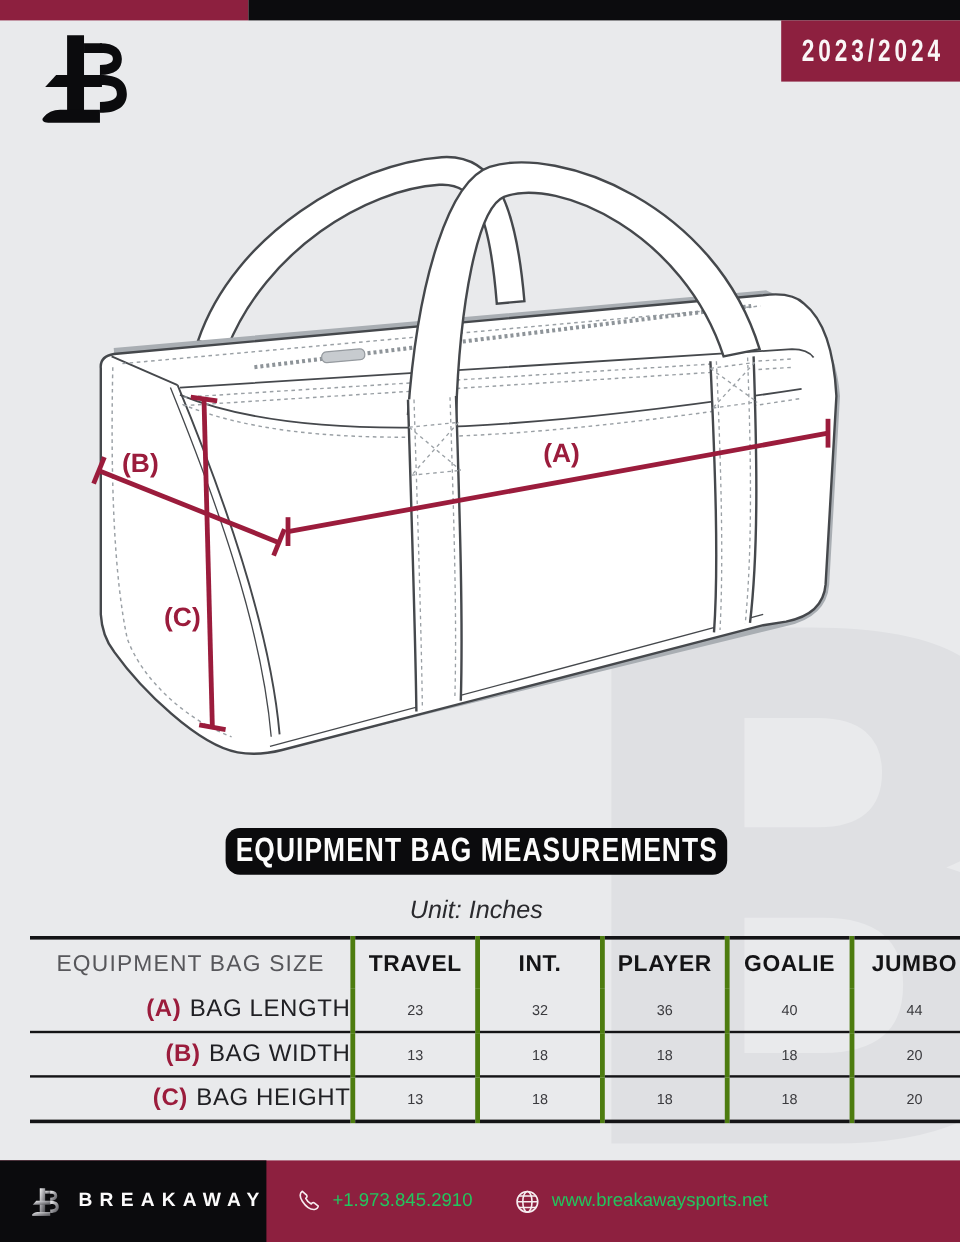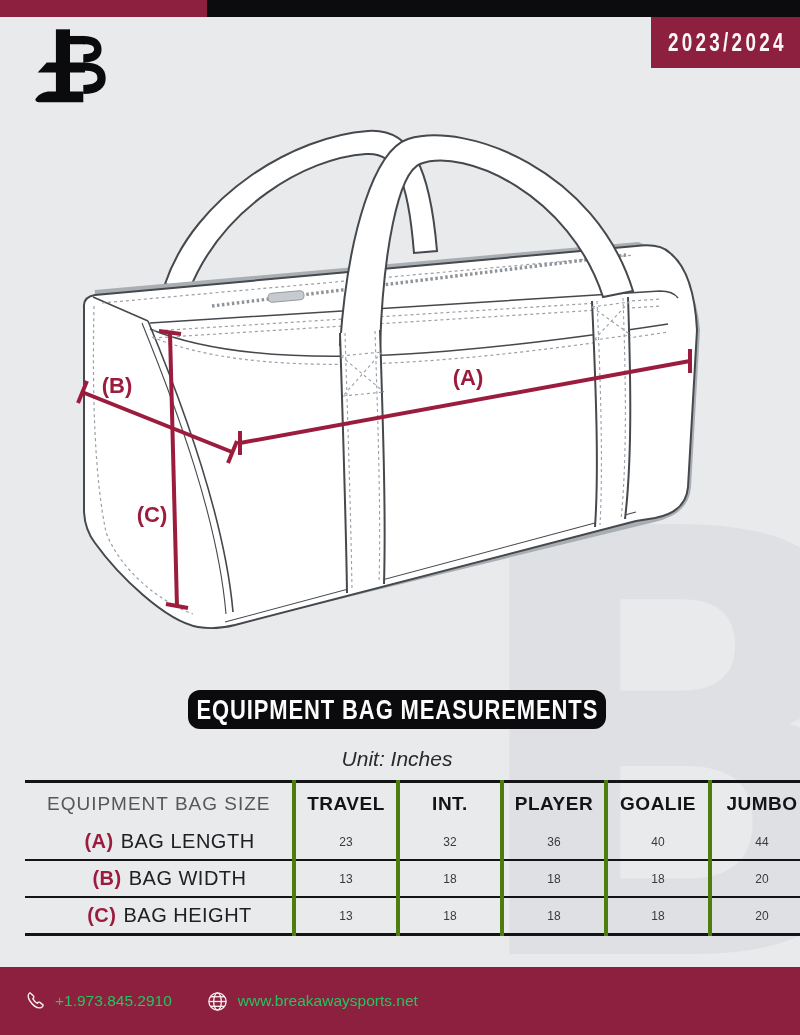--- a/index.html
+++ b/index.html
@@ -30,21 +30,21 @@
   
   .mt{position:absolute;left:25px;top:780px;width:745px;border-collapse:collapse;z-index:3;
       border-top:3px solid #141416;border-bottom:3px solid #141416;table-layout:fixed;}
   .mt tr{border-bottom:2px solid #141416;}
   .mt tr:last-child{border-bottom:none;}
   .mt th,.mt td{border-left:4px solid #4d7c0f;padding:0;}
   .mt th:first-child,.mt td:first-child{border-left:none;}
   .mt thead th{height:41px;font-size:19px;font-weight:bold;color:#141416;text-align:center;letter-spacing:.5px;}
   .mt thead th.size-h{font-weight:normal;color:#57575B;text-align:left;padding-left:22px;letter-spacing:1px;}
   .mt tbody td{height:35px;font-size:12px;color:#3A3A3E;text-align:center;}
-  .mt tbody td.lbl{text-align:center;padding-left:22px;font-size:20px;color:#202024;letter-spacing:.5px;}
+  .mt tbody td.lbl{text-align:right;padding-left:22px;font-size:20px;color:#202024;letter-spacing:.5px;}
   .mt .pre{font-weight:bold;margin-right:7px;}
   .mt .c0{width:245px;} .mt .cv{width:100px;}
   
   .footer{position:absolute;left:0;top:967px;width:800px;height:68px;z-index:4;display:flex;}
   .footer-black{width:222px;height:68px;background:#0B0B0D;display:flex;align-items:center;
                 padding-left:26px;box-sizing:border-box;gap:13px;}
   .brand-word{color:#FCFBFB;font-weight:bold;font-size:16px;letter-spacing:6px;}
   .footer-contacts{flex:1;display:flex;align-items:center;gap:34px;padding-left:24px;}
   .contact{display:flex;align-items:center;gap:9px;color:#22c55e;font-size:15.5px;white-space:nowrap;}
   .bag-svg{position:absolute;left:0;top:0;z-index:1;pointer-events:none;}
@@ -194,20 +194,40 @@
         <td>13</td>
         <td>18</td>
         <td>18</td>
         <td>18</td>
         <td>20</td>
       </tr>
     </tbody>
   </table>
 
   <div class="footer" style="background:#8D203F">
+    <div class="footer-black">
+      <svg width="36" height="33" viewBox="0 0 100 94">
+        <defs>
+          <linearGradient id="silver" x1="0" y1="0" x2="1" y2="1">
+            <stop offset="0" stop-color="#F4F4F5"></stop>
+            <stop offset="0.5" stop-color="#9A9A9E"></stop>
+            <stop offset="1" stop-color="#4A4A4E"></stop>
+          </linearGradient>
+        </defs>
+        <g fill="url(#silver)">
+          <path d="M27,4 L44,4 L44,80 L27,80 Z"></path>
+          <path d="M44,12 L62,12 L62,22 L44,22 Z"></path>
+          <path d="M60,12 C75,12 82,18 82,28 C82,38 75,44 60,44 L60,34 C70,34 73,31 73,28 C73,24 70,22 60,22 Z"></path>
+          <path d="M5,56 L16,44 L62,44 L62,56 Z"></path>
+          <path d="M60,44 C79,44 87,51 87,63 C87,75 78,82 60,82 L60,71 C73,71 77,67 77,63 C77,56 72,54 60,54 Z"></path>
+          <path d="M60,79 L60,92 L8,92 C3,92 1,89 3,87 C7,82 13,79 20,79 Z"></path>
+        </g>
+      </svg>
+      <span class="brand-word">BREAKAWAY</span>
+    </div>
     <div class="footer-contacts">
       <div class="contact">
         <svg width="22" height="22" viewBox="0 0 24 24">
           <path d="M6.5 3 C4 4.5 3.8 8 6.5 12 C9.5 16.5 14 19.8 17.5 19.5 C19.5 19.3 20.6 18 21 16.5 L17.3 13.5 C16.4 12.9 15.3 13.4 14.6 14.5 C12.4 13.4 10.6 11.6 9.6 9.4 C10.7 8.6 11.1 7.4 10.4 6.5 Z" fill="none" stroke="#F6EDF0" stroke-width="1.5" stroke-linejoin="round"></path>
         </svg>
         <span>+1.973.845.2910</span>
       </div>
       <div class="contact">
         <svg width="23" height="23" viewBox="0 0 24 24">
           <g fill="none" stroke="#F6EDF0" stroke-width="1.4">

